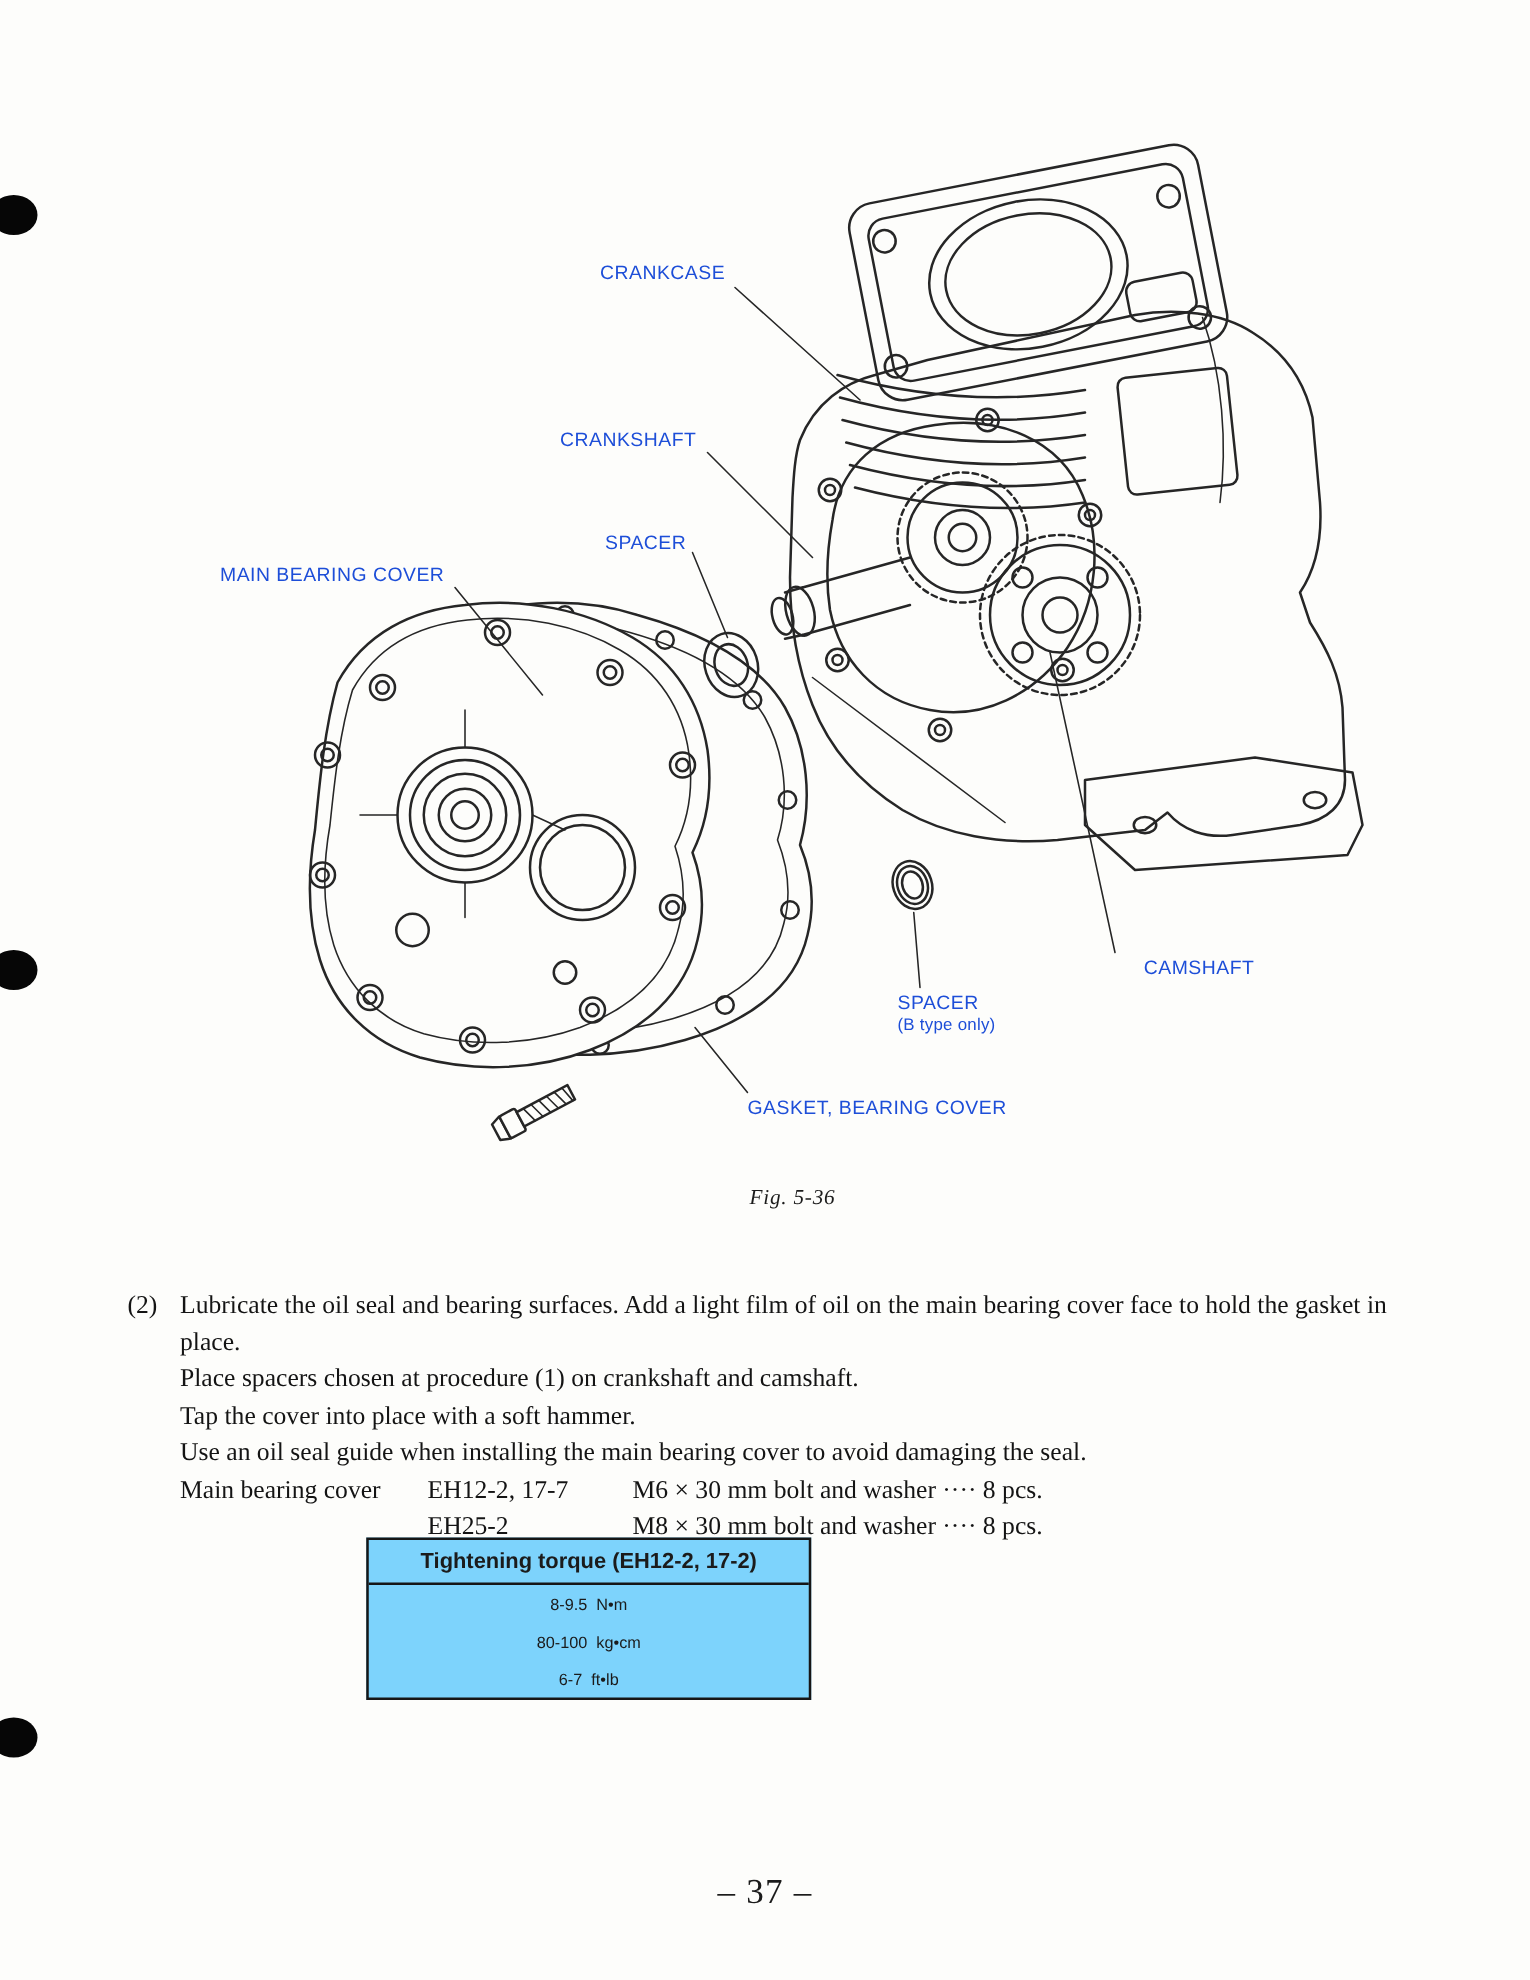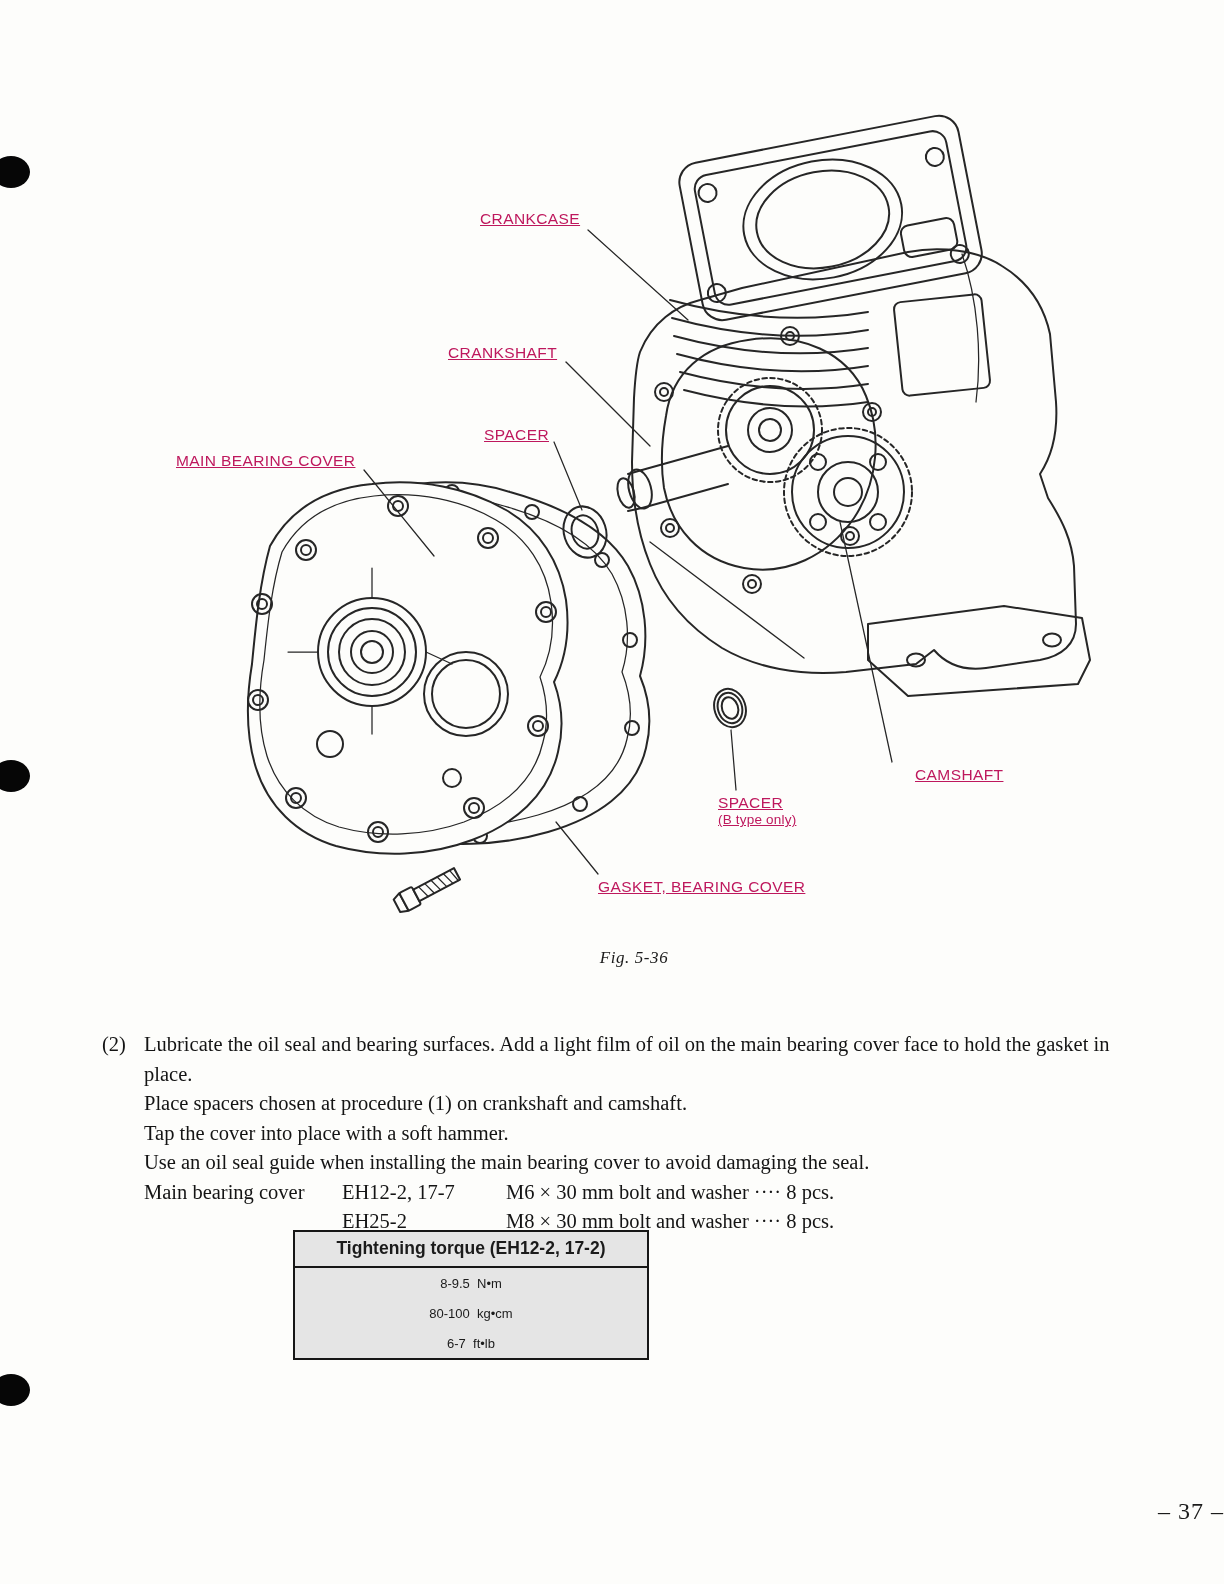--- a/index.html
+++ b/index.html
@@ -11,48 +11,48 @@
 
   
   #diag{position:absolute;left:0;top:0;}
   #diag path,#diag rect,#diag circle,#diag ellipse{
     fill:none;stroke:#262626;stroke-width:2;stroke-linejoin:round;stroke-linecap:round;}
   #diag .thin{stroke-width:1.25;}
   #diag .teeth{stroke-dasharray:4.5 3.4;}
   #diag .paper{fill:#fdfdfb;}
 
   .diagram-label{position:absolute;font-size:15.5px;line-height:1.18;letter-spacing:.4px;
-                 color:#be185d;white-space:nowrap;text-decoration:underline;}
+                 color:#1d4ed8;white-space:nowrap;}
   .label-note{font-size:13.5px;letter-spacing:.2px;}
 
   .fig-caption{position:absolute;top:948px;left:0;width:100%;text-align:center;
                font-family:"Liberation Serif",serif;font-style:italic;font-size:17px;
                letter-spacing:.6px;transform:translateX(22px);}
 
   
   .body-block{position:absolute;left:102px;top:1030px;width:1024px;
               font-family:"Liberation Serif",serif;font-size:20.5px;line-height:29.5px;color:#141414;}
   .step-row{display:flex;}
   .step-num{flex:0 0 42px;}
   .spec-line{white-space:nowrap;}
   .sc1{display:inline-block;width:198px;}
   .sc2{display:inline-block;width:164px;}
 
   
   .tables-row{position:absolute;left:293px;top:1230px;display:flex;gap:38px;
               font-family:"Liberation Sans",sans-serif;}
-  .tq-table{border:2px solid #161616;background:#e5e5e5;}
+  .tq-table{border:2px solid #161616;background:#7dd3fc;}
   .tq-table.t1{width:352px;}
   .tq-table.t2{width:348px;}
   .tq-header{font-weight:bold;font-size:17.5px;text-align:center;padding:6px 4px 7px;
              border-bottom:2px solid #161616;}
   .tq-row{font-size:13px;text-align:center;padding:7.5px 4px;white-space:pre;}
 
-  .page-number{position:absolute;top:1498px;left:0;width:100%;text-align:right;
-               font-family:"Liberation Serif",serif;font-size:24px;letter-spacing:1px;}
+  .page-number{position:absolute;top:1498px;left:0;width:100%;text-align:center;
+               font-family:"Liberation Serif",serif;font-size:28px;letter-spacing:1px;}
 </style>
 </head>
 <body>
 
 <div class="page">
 
   <div class="binder-dot" style="top:156px"></div>
   <div class="binder-dot" style="top:760px"></div>
   <div class="binder-dot" style="top:1374px"></div>
 

